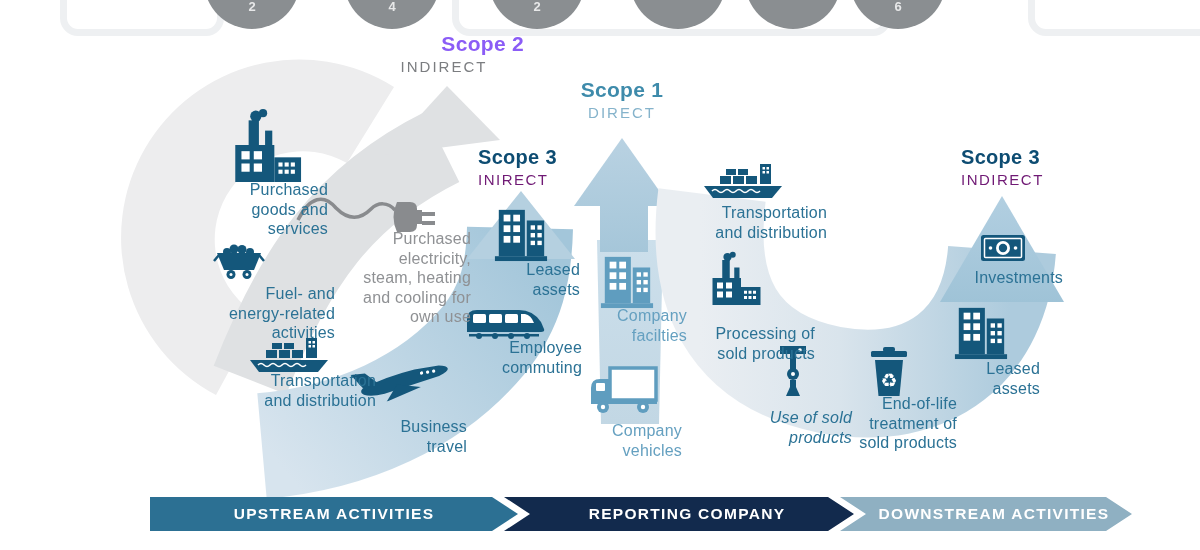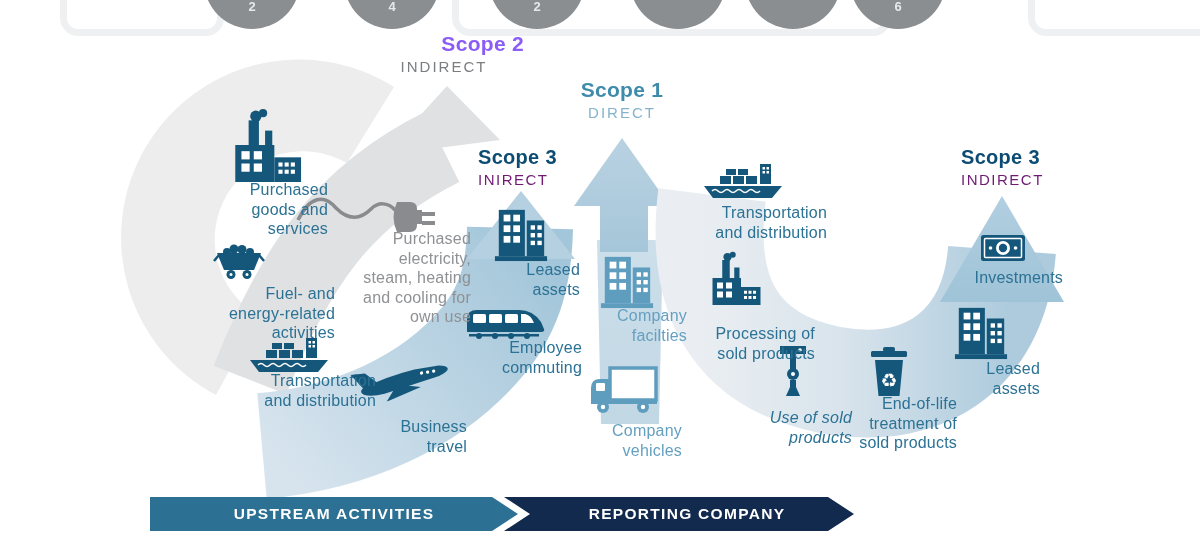--- a/index.html
+++ b/index.html
@@ -374,14 +374,17 @@
   <div class="lbl" style="left:920px;top:359px;width:120px;">Leased
 assets</div>
   <div class="lbl" style="left:943px;top:268px;width:120px;">Investments</div>
 
   <div class="banner banner--reporting">
     <span>REPORTING COMPANY</span>
   </div>
   <div class="banner banner--upstream">
     <span>UPSTREAM ACTIVITIES</span>
   </div>
+  <div class="banner banner--downstream">
+    <span>DOWNSTREAM ACTIVITIES</span>
+  </div>
 
 </div>
 
 </body></html>

